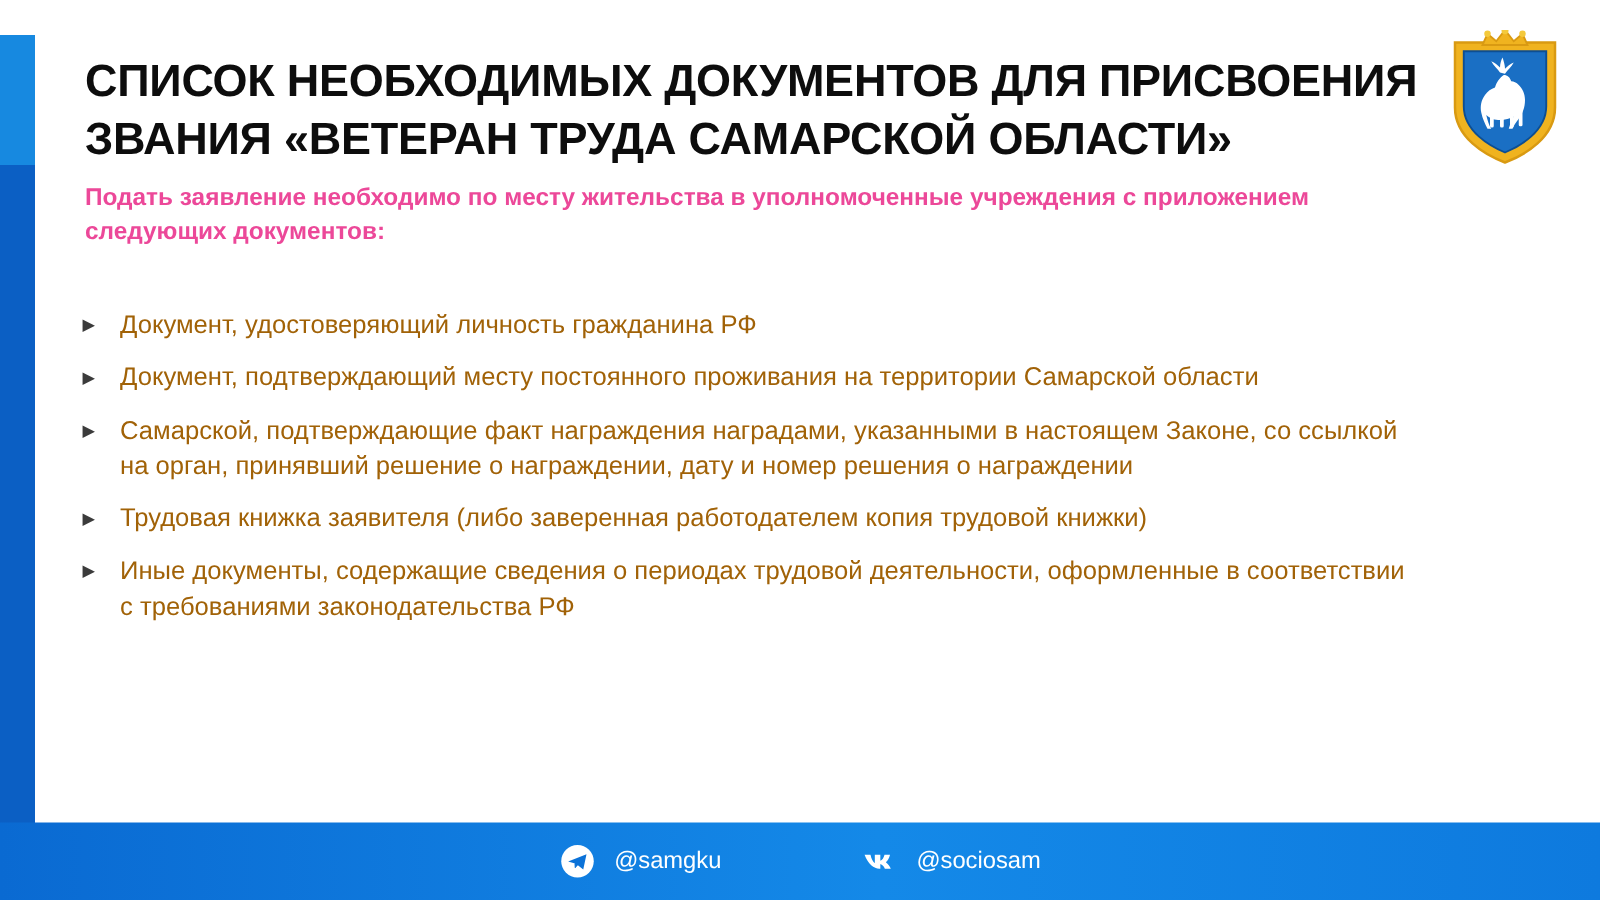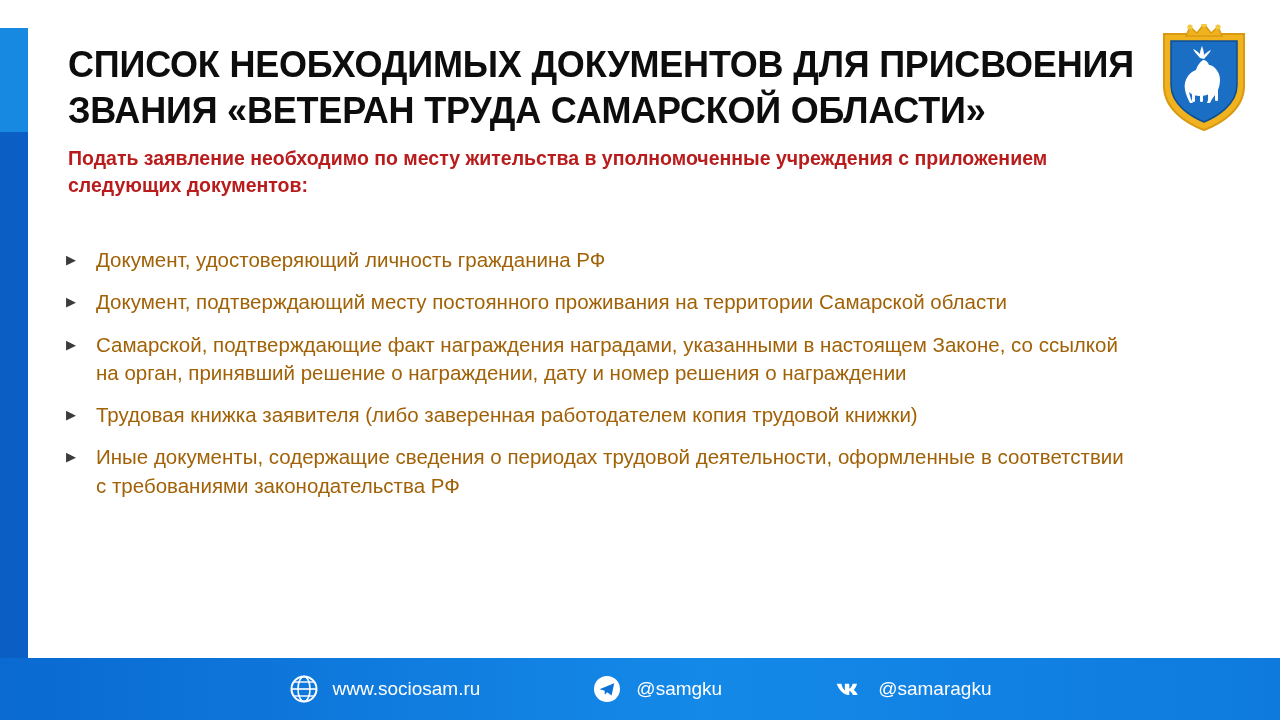--- a/index.html
+++ b/index.html
@@ -57,21 +57,21 @@
 
   
   .subtitle {
     position: absolute;
     left: 68px;
     top: 145px;
     width: 980px;
     font-size: 19.5px;
     font-weight: bold;
     line-height: 1.38;
-    color: #b91c1c;
+    color: #ec4899;
   }
 
   
   .doc-list {
     position: absolute;
     left: 66px;
     top: 246px;
     width: 1060px;
   }
   .doc-item {
@@ -176,45 +176,33 @@
     <span class="bullet">▶</span>
     <span class="doc-text">Трудовая книжка заявителя (либо заверенная работодателем копия трудовой книжки)</span>
   </div>
   <div class="doc-item">
     <span class="bullet">▶</span>
     <span class="doc-text">Иные документы, содержащие сведения о периодах трудовой деятельности, оформленные в соответствии с требованиями законодательства РФ</span>
   </div>
 </div>
 
 <div class="footer">
-  <div class="footer-item">
-    <span class="f-icon">
-      <svg viewBox="0 0 30 30" width="30" height="30" xmlns="http://www.w3.org/2000/svg">
-        <circle cx="15" cy="15" r="12.5" fill="none" stroke="#ffffff" stroke-width="2"></circle>
-        <ellipse cx="15" cy="15" rx="6" ry="12.5" fill="none" stroke="#ffffff" stroke-width="1.6"></ellipse>
-        <line x1="2.5" y1="15" x2="27.5" y2="15" stroke="#ffffff" stroke-width="1.6"></line>
-        <line x1="4.6" y1="8" x2="25.4" y2="8" stroke="#ffffff" stroke-width="1.4"></line>
-        <line x1="4.6" y1="22" x2="25.4" y2="22" stroke="#ffffff" stroke-width="1.4"></line>
-      </svg>
-    </span>
-    <span class="footer-label">www.sociosam.ru</span>
-  </div>
 
   <div class="footer-item">
     <span class="f-icon">
       <svg viewBox="0 0 30 30" width="30" height="30" xmlns="http://www.w3.org/2000/svg">
         <circle cx="15" cy="15" r="13" fill="#ffffff"></circle>
         <path d="M7.5 15.2 L22.2 9.3 L19.6 21.6 L15.3 18.2 L13.2 20.3 L13.0 16.8 Z" fill="#0b72d8"></path>
         <path d="M13.2 20.3 L13.0 16.8 L20.4 11.6 L13.0 16.8" fill="none" stroke="#0b72d8" stroke-width="0.8"></path>
       </svg>
     </span>
     <span class="footer-label">@samgku</span>
   </div>
 
   <div class="footer-item">
     <span class="f-icon">
       <svg viewBox="0 0 34 30" width="34" height="30" xmlns="http://www.w3.org/2000/svg">
         <path d="M3 9 h5.4 c0.6 3.3 2.1 6.3 3.9 7.7 V9 h5 v5.6 c1.6 -0.6 3.2 -3.1 3.8 -5.6 h5 c-0.6 2.9 -2.3 5.5 -3.8 6.8 c1.6 1.2 3.6 3.3 4.5 5.9 h-5.4 c-0.8 -2.1 -2.3 -3.7 -4.1 -4.3 V21.7 h-0.9 C11.6 21.7 6.1 17.3 3 9 z" fill="#ffffff"></path>
       </svg>
     </span>
-    <span class="footer-label">@samaragku</span>
+    <span class="footer-label">@sociosam</span>
   </div>
 </div>
 
 </body></html>

